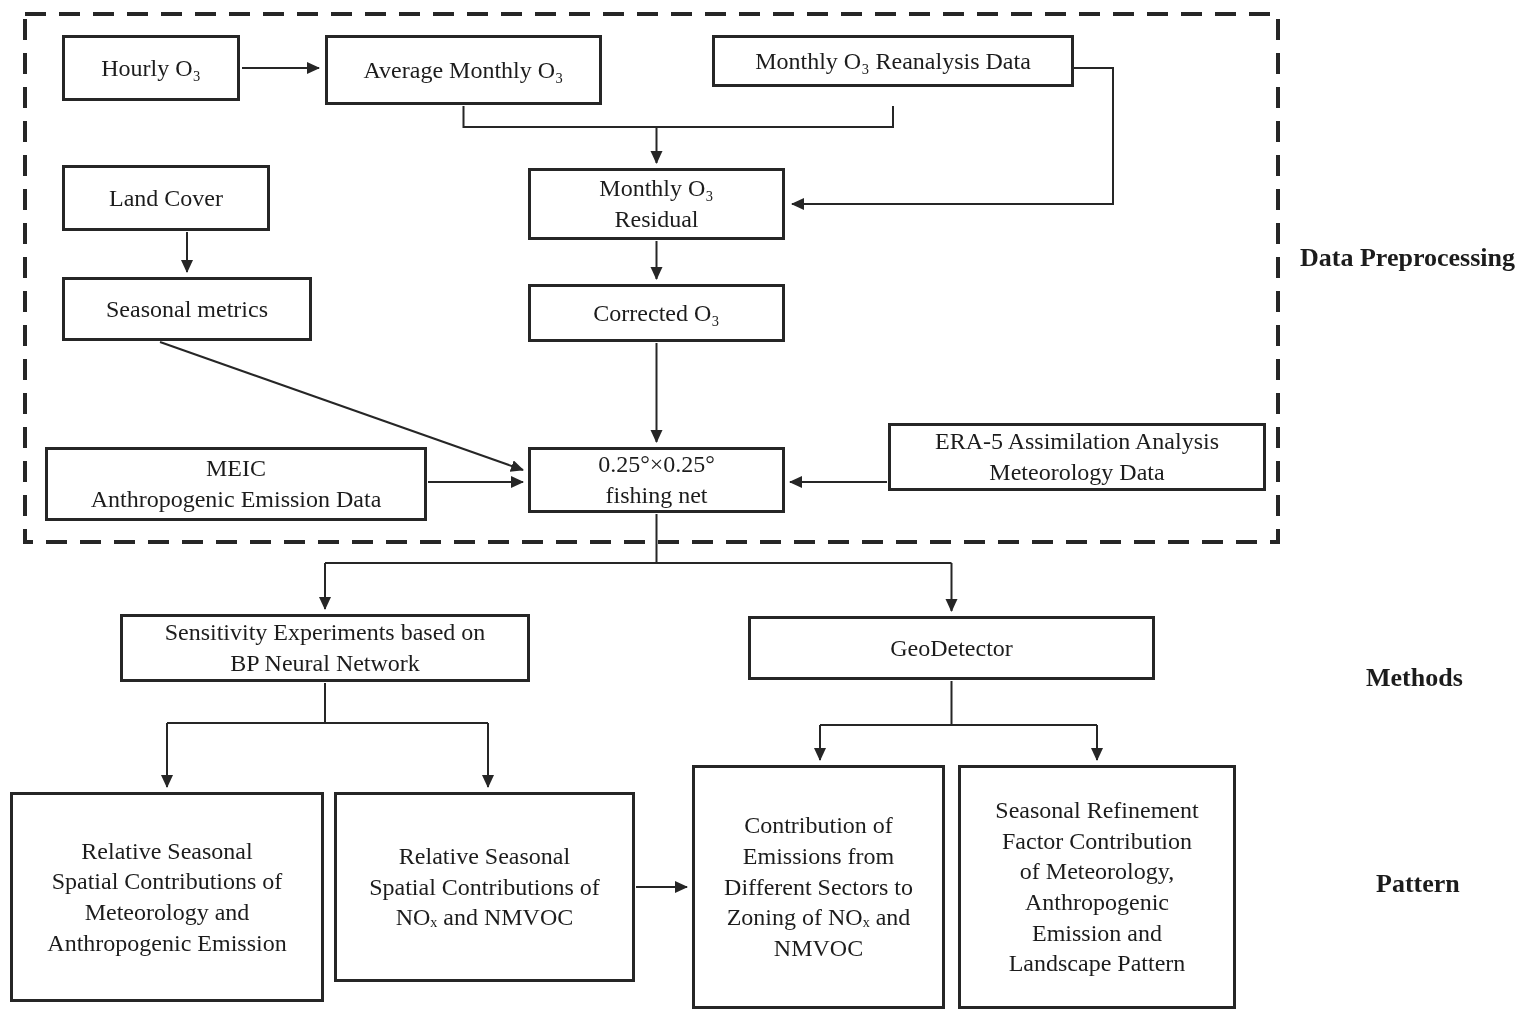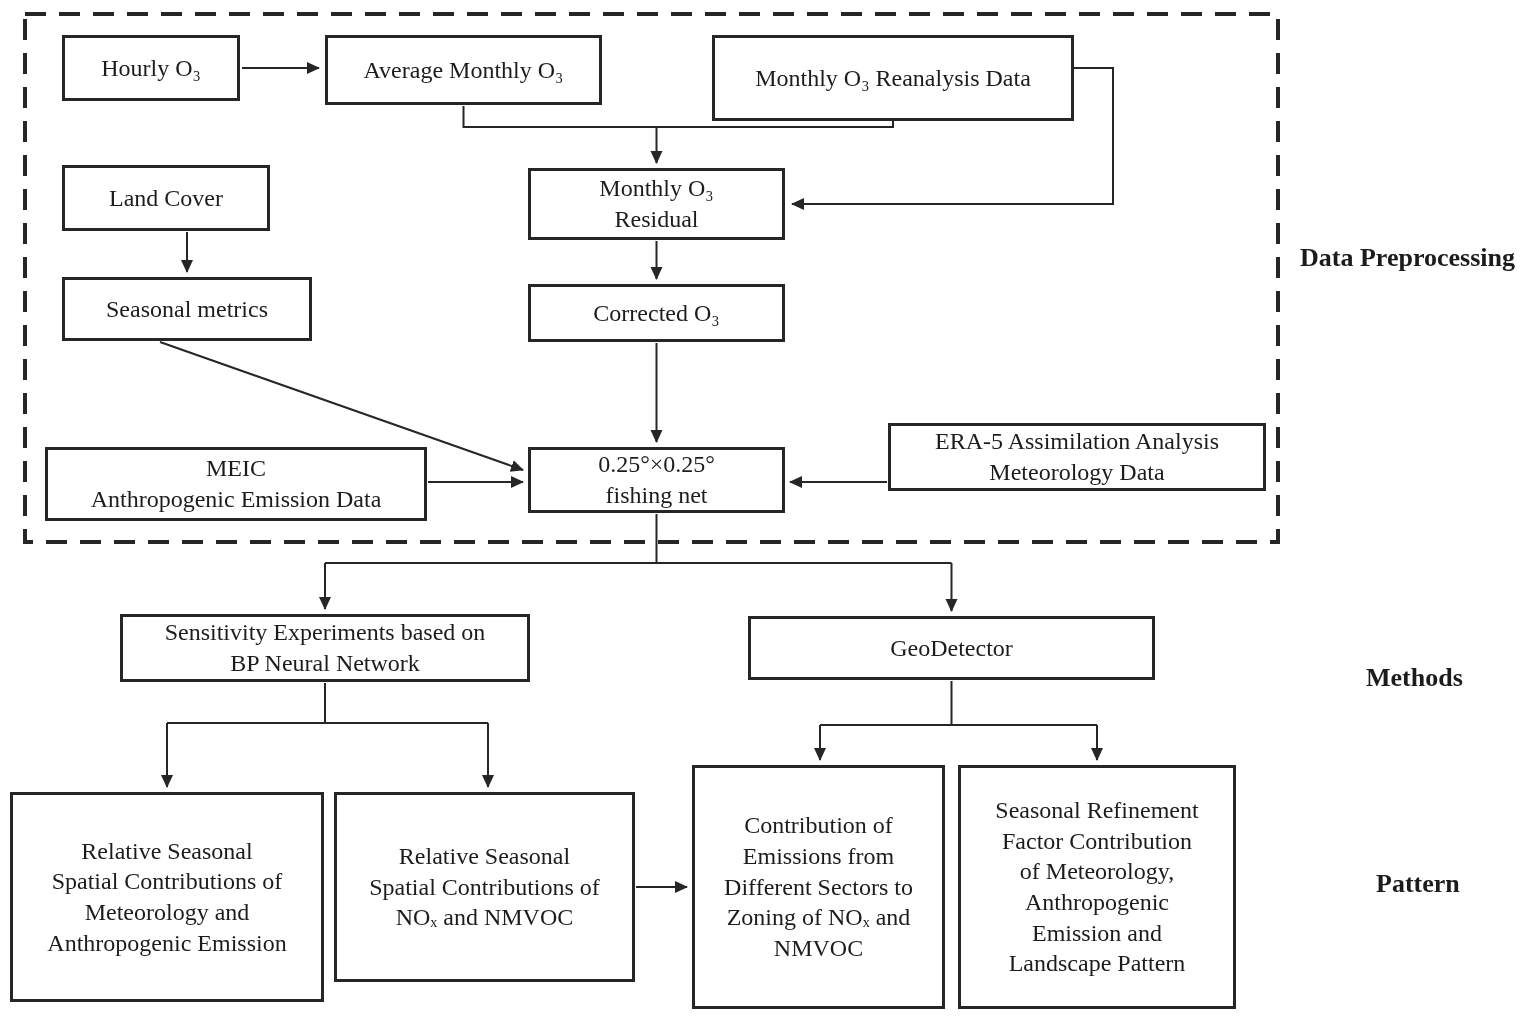--- a/index.html
+++ b/index.html
@@ -40,21 +40,21 @@
   .side-label {
     position: absolute;
     z-index: 2;
     font-size: 26px;
     white-space: nowrap;
     font-weight: bold;
   }
   
   #n-hourly    { left: 62px;  top: 35px;  width: 178px; height: 66px; }
   #n-avg       { left: 325px; top: 35px;  width: 277px; height: 70px; }
-  #n-rean      { left: 712px; top: 35px;  width: 362px; height: 86px; }
+  #n-rean      { left: 712px; top: 35px;  width: 362px; height: 52px; }
   #n-landcover { left: 62px;  top: 165px; width: 208px; height: 66px; }
   #n-residual  { left: 528px; top: 168px; width: 257px; height: 72px; }
   #n-landscape { left: 62px;  top: 277px; width: 250px; height: 64px; }
   #n-corrected { left: 528px; top: 284px; width: 257px; height: 58px; }
   #n-meic      { left: 45px;  top: 447px; width: 382px; height: 74px; }
   #n-fishing   { left: 528px; top: 447px; width: 257px; height: 66px; }
   #n-era5      { left: 888px; top: 423px; width: 378px; height: 68px; }
   #n-sens      { left: 120px; top: 614px; width: 410px; height: 68px; }
   #n-geo       { left: 748px; top: 616px; width: 407px; height: 64px; }
   #n-relmet    { left: 10px;  top: 792px; width: 314px; height: 210px; }

